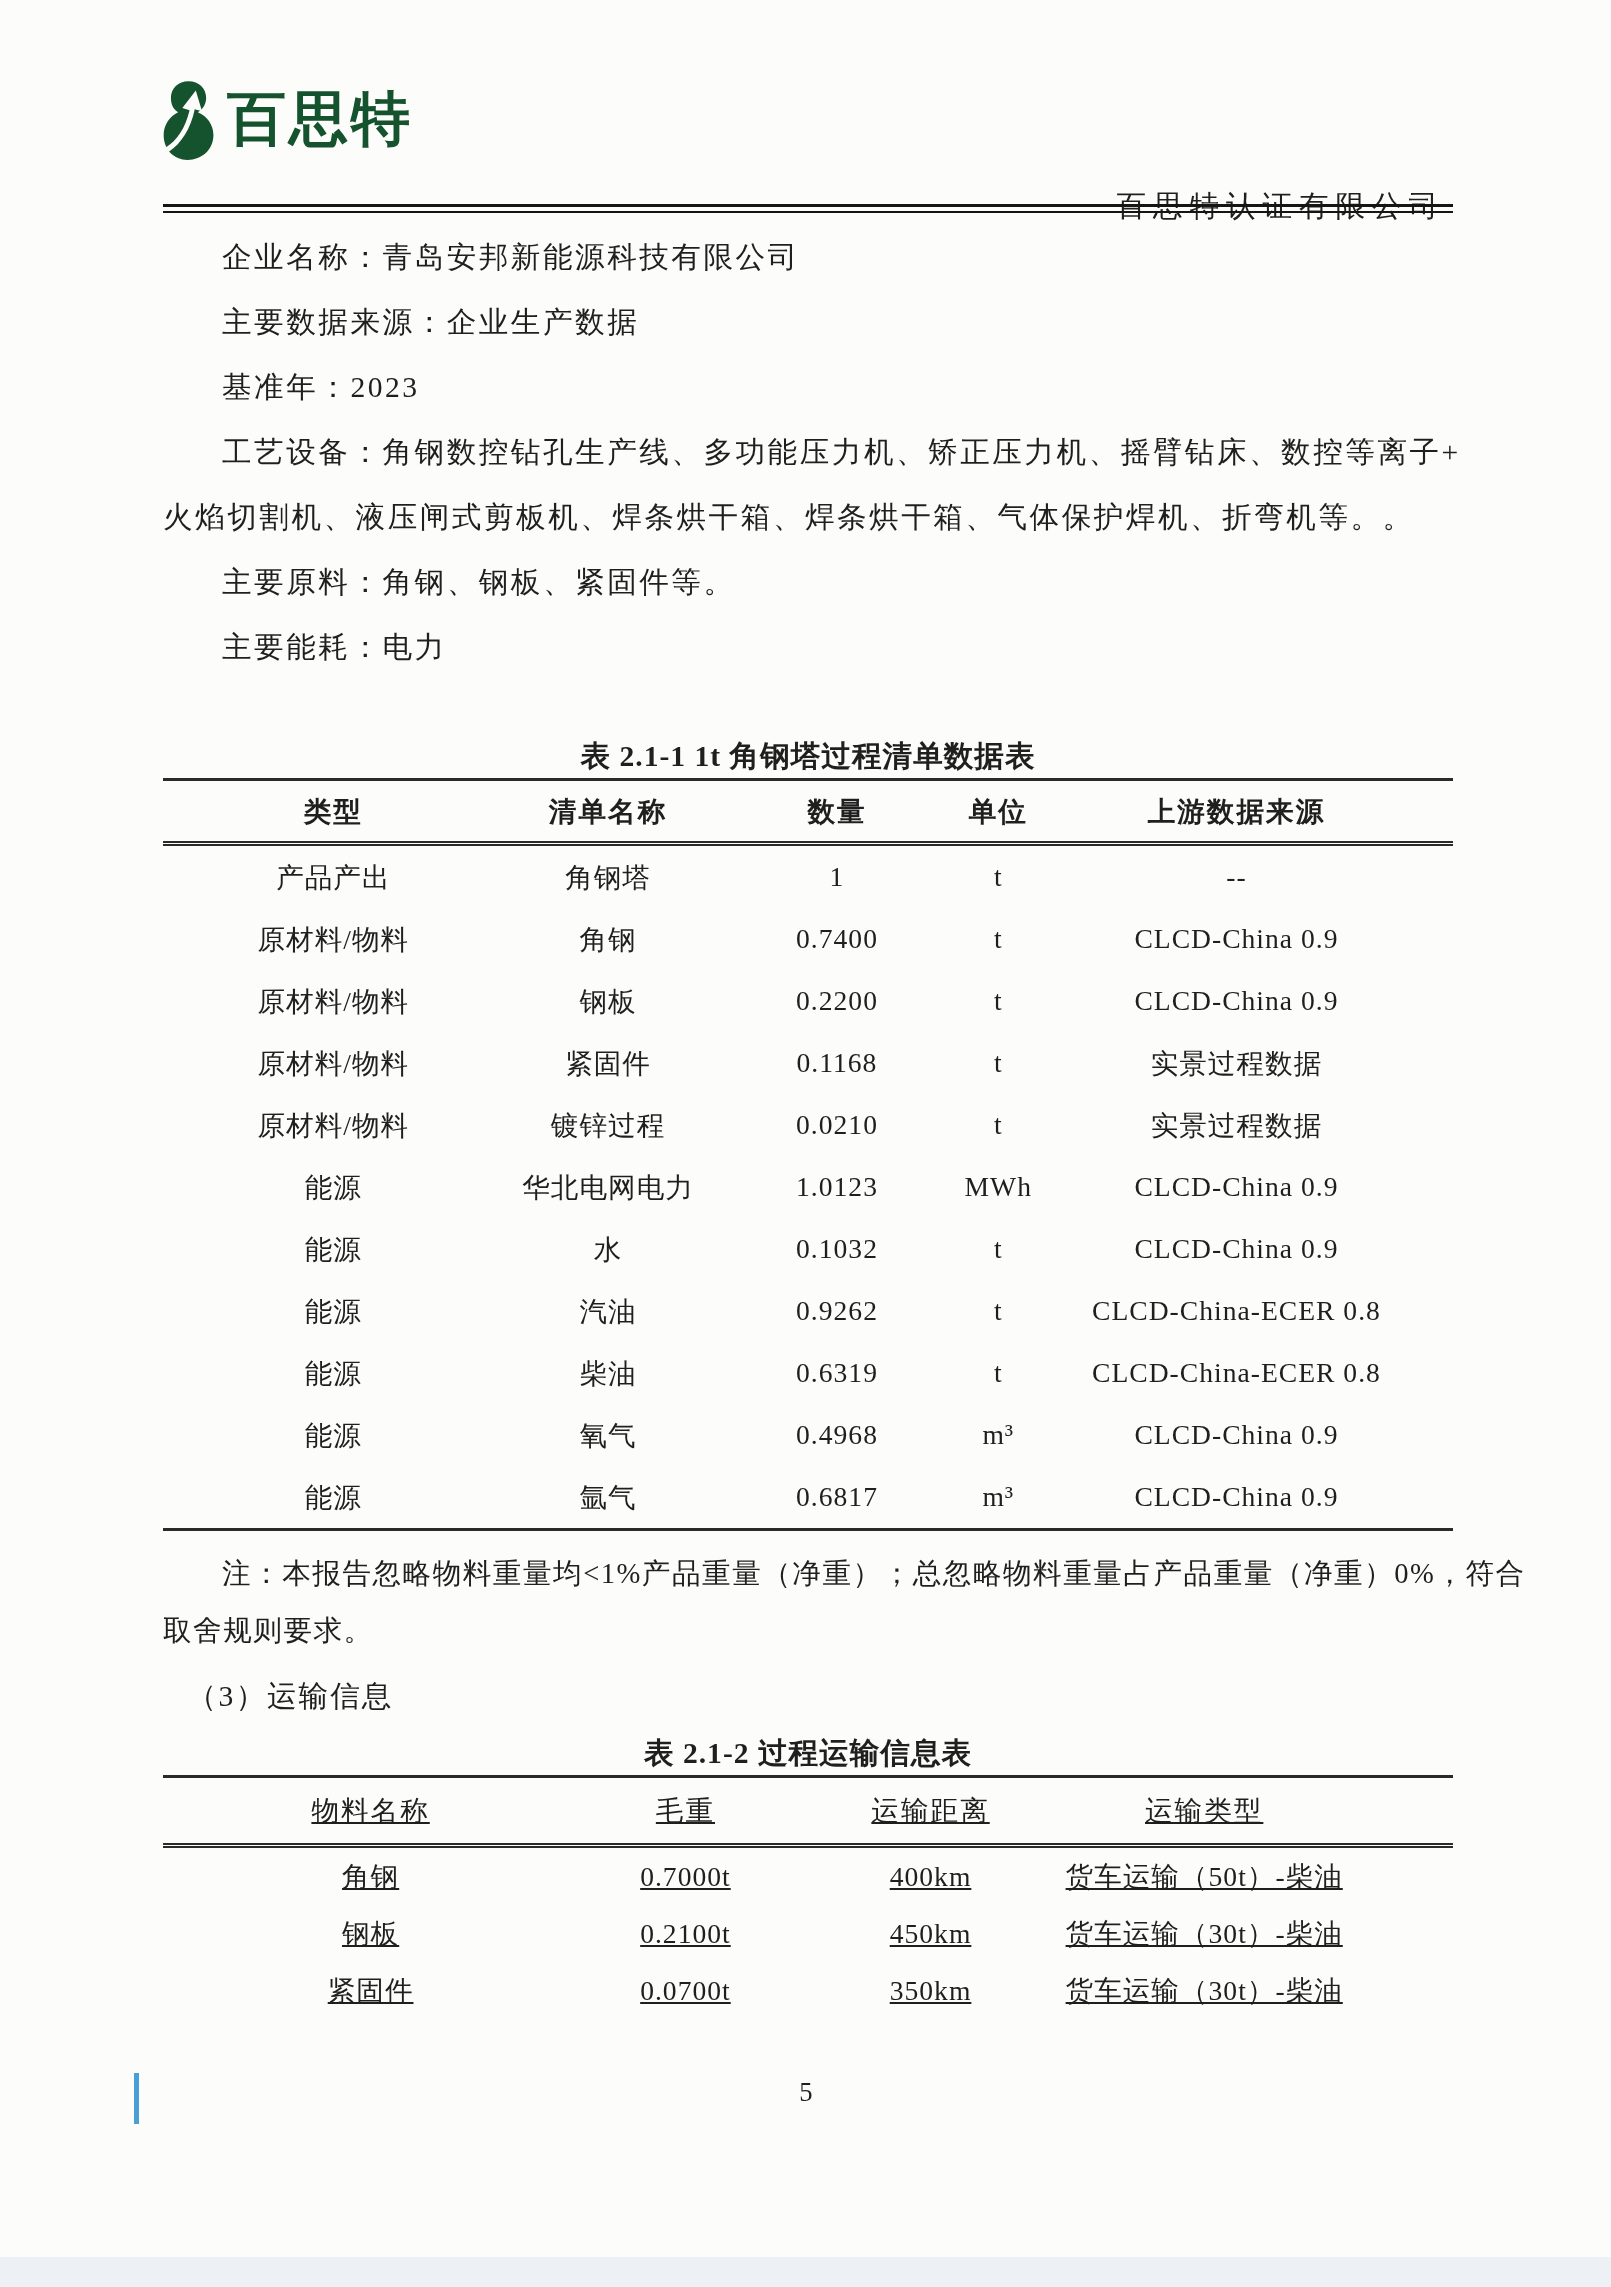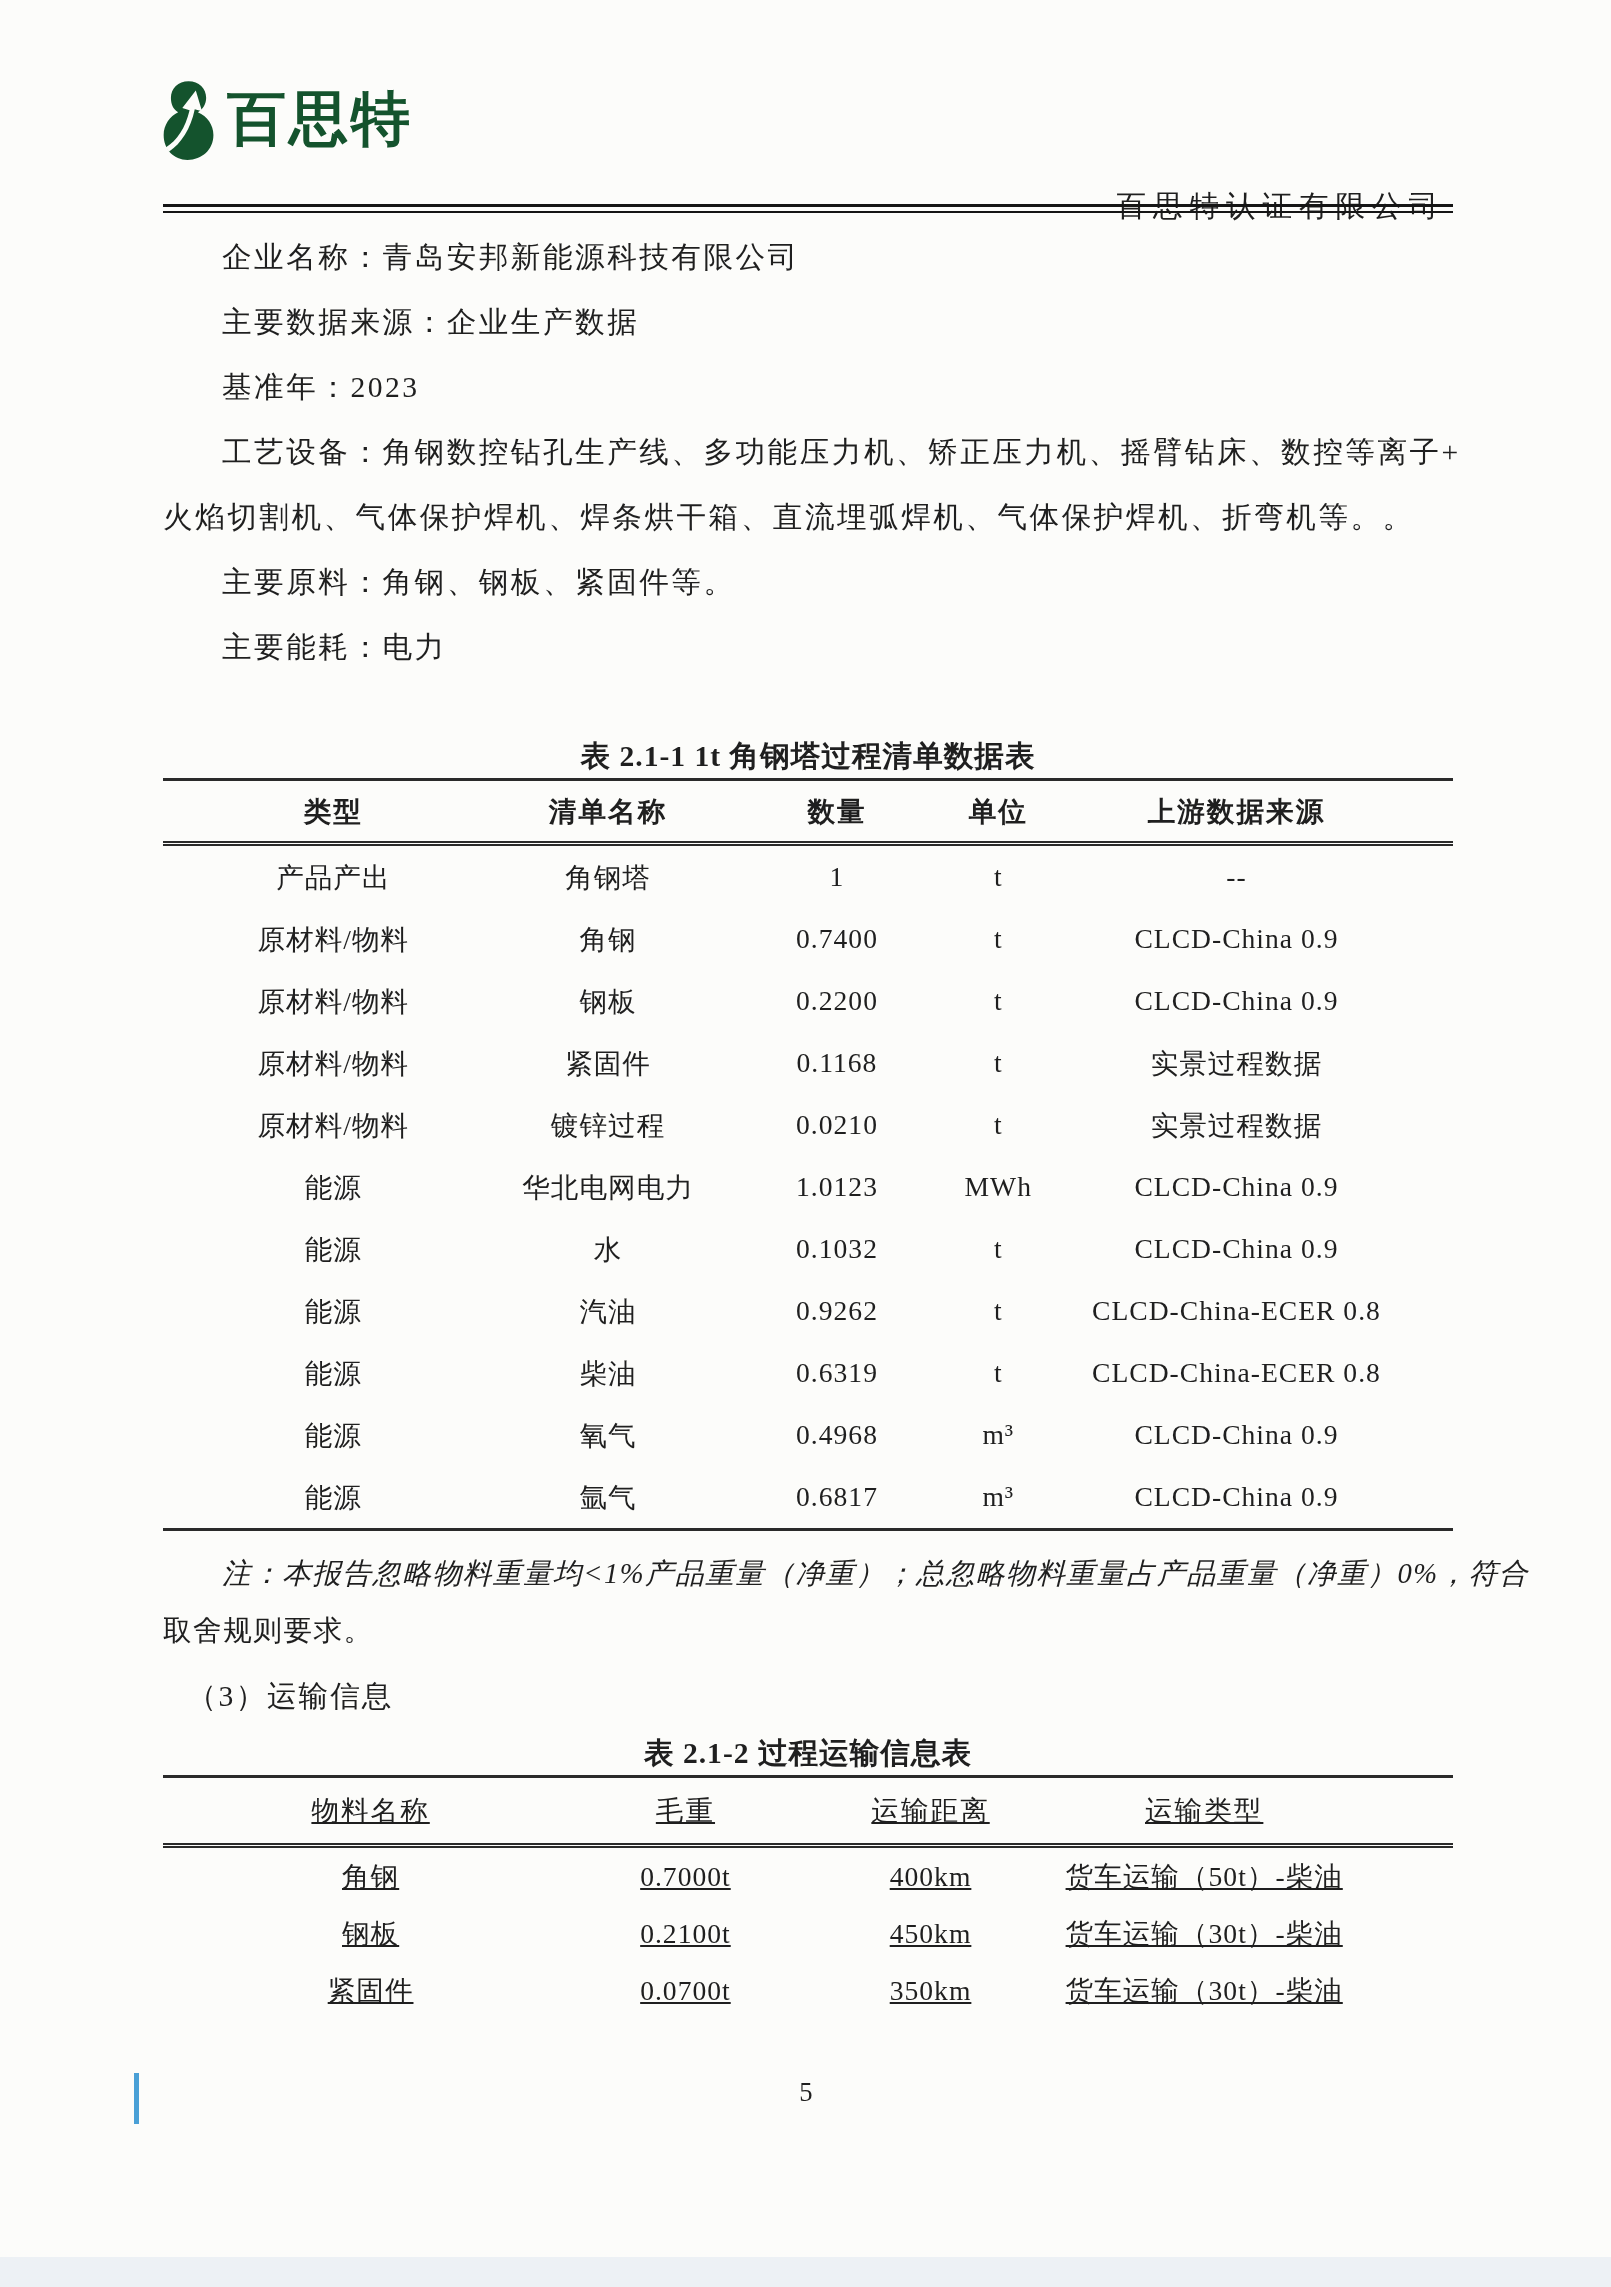--- a/index.html
+++ b/index.html
@@ -51,21 +51,21 @@
   .t2 tbody td { height:57px; letter-spacing:1px; }
   th, td { text-align:center; padding:0; font-weight:normal; }
   .t1 th:first-child, .t1 td:first-child { padding-left:44px; }
   .t1 th:last-child,  .t1 td:last-child  { padding-right:59px; }
   .t2 th:first-child, .t2 td:first-child { padding-left:54px; }
   .t2 th:last-child,  .t2 td:last-child  { padding-right:59px; }
 
   
   .note { position:absolute; left:163px; width:1290px; top:1545px; font-size:28.6px; }
   .note-line { height:57px; display:flex; align-items:center; letter-spacing:1.5px; white-space:nowrap; }
-  .note-line.indent { padding-left:59px;font-style:italic; }
+  .note-line.indent { padding-left:59px; }
   .section-heading {
     position:absolute; left:187px; top:1669px; height:55px; line-height:55px;
     font-size:29.6px; letter-spacing:2px;
   }
 
   
   .page-num { position:absolute; left:0; right:0; top:2077px; text-align:center; font-size:26.6px; }
   .blue-tick { position:absolute; left:134px; top:2073px; width:4.9px; height:51px; }
   .bottom-band { position:absolute; left:0; right:0; bottom:0; height:29.6px; background:#edf1f5; }
 </style>
@@ -82,21 +82,21 @@
     <span class="logo-text">百思特</span>
   </div>
   <div class="company-name">百思特认证有限公司</div>
   <div class="header-rule"></div>
 
   <div class="info">
     <div class="info-line indent">企业名称：青岛安邦新能源科技有限公司</div>
     <div class="info-line indent">主要数据来源：企业生产数据</div>
     <div class="info-line indent">基准年：2023</div>
     <div class="info-line indent">工艺设备：角钢数控钻孔生产线、多功能压力机、矫正压力机、摇臂钻床、数控等离子+</div>
-    <div class="info-line">火焰切割机、气体保护焊机、焊条烘干箱、直流埋弧焊机、气体保护焊机、折弯机等。。</div>
+    <div class="info-line">火焰切割机、液压闸式剪板机、焊条烘干箱、焊条烘干箱、气体保护焊机、折弯机等。。</div>
     <div class="info-line indent">主要原料：角钢、钢板、紧固件等。</div>
     <div class="info-line indent">主要能耗：电力</div>
   </div>
 
   <div class="tbl-wrap tbl1-wrap">
     <div class="tbl-title">表 2.1-1 1t 角钢塔过程清单数据表</div>
     <table class="t1">
       <colgroup>
         <col style="width:23%">
           <col style="width:23%">

